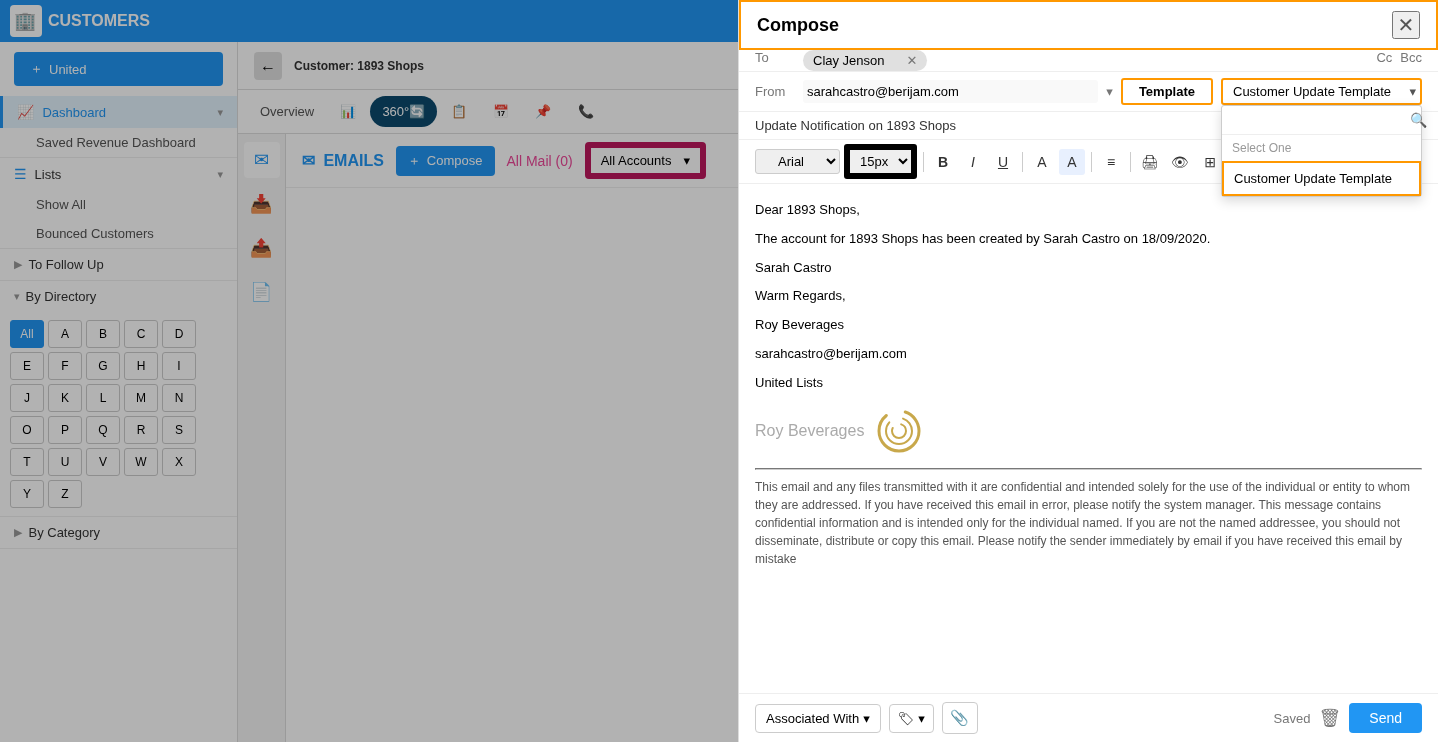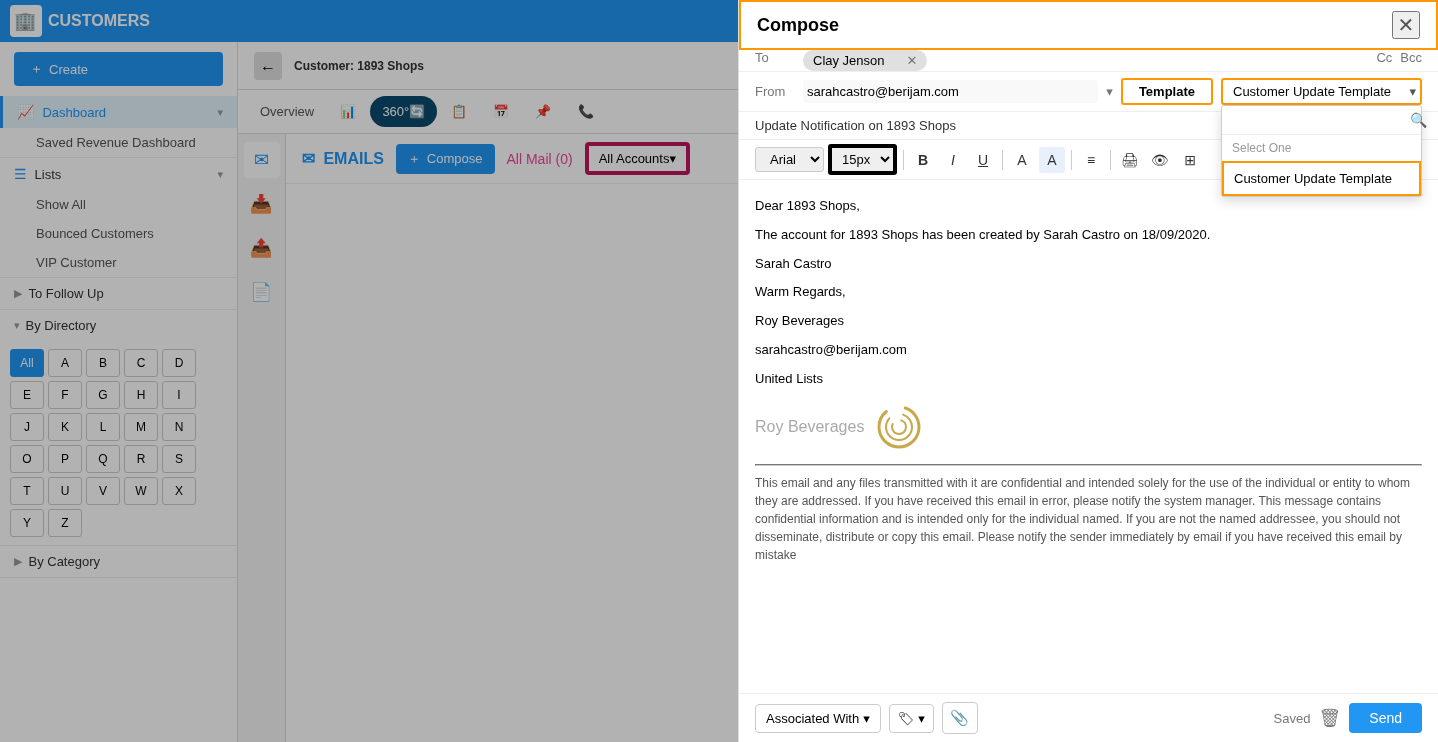--- a/index.html
+++ b/index.html
@@ -125,23 +125,23 @@
       display: flex; align-items: center; padding: 8px 16px; border-bottom: 1px solid #eee; gap: 12px;
     }
     .email-section-title { font-size: 16px; font-weight: bold; color: #2196f3; display: flex; align-items: center; gap: 8px; }
     .compose-btn {
       display: flex; align-items: center; gap: 6px;
       background: #2196f3; color: white; border: none; border-radius: 4px;
       padding: 6px 12px; cursor: pointer; font-size: 13px;
     }
     .all-mail-count { font-size: 14px; color: #ec4899; font-weight: 500; }
     .all-accounts-btn {
-      border: 4px solid #be185d; background: white; border-radius: 4px;
+      border: 6px solid #be185d; background: white; border-radius: 4px;
       padding: 5px 10px; cursor: pointer; font-size: 13px;
-      display: flex; align-items: center; gap: 0;
+      display: flex; align-items: center; gap: 12px;
     }
 
     
     .compose-overlay {
       position: fixed; top: 0; left: 0; right: 0; bottom: 0;
       background: rgba(0,0,0,0.3); z-index: 100;
       display: flex; align-items: flex-start; justify-content: flex-end;
     }
     .compose-modal {
       background: white; width: 700px; height: 742px;
@@ -195,22 +195,22 @@
     }
     .compose-subject-row {
       padding: 6px 16px; border-bottom: 1px solid #eee;
       font-size: 13px; color: #333;
     }
     
     .compose-toolbar {
       display: flex; align-items: center; padding: 4px 16px;
       border-bottom: 1px solid #eee; gap: 4px; flex-wrap: wrap;
     }
-    .toolbar-font { font-size: 13px; padding: 3px 10px; border: 1px solid #ccc; border-radius: 3px; }
-    .toolbar-size { font-size: 13px; padding: 3px 6px; border: 4px solid #000000; border-radius: 3px; }
+    .toolbar-font { font-size: 13px; padding: 3px 18px; border: 1px solid #ccc; border-radius: 3px; }
+    .toolbar-size { font-size: 13px; padding: 3px 6px; border: 6px solid #000000; border-radius: 3px; }
     .toolbar-btn {
       width: 26px; height: 26px; display: flex; align-items: center; justify-content: center;
       cursor: pointer; border-radius: 3px; border: none; background: transparent;
       font-size: 14px; color: #333;
     }
     .toolbar-sep { width: 1px; height: 20px; background: #ccc; margin: 0 2px; }
     
     .compose-body {
       flex: 1; padding: 16px; overflow-y: auto; font-size: 13px; line-height: 1.6;
     }
@@ -284,21 +284,21 @@
     <button class="search-dropdown">▾</button>
     <button class="search-btn">🔍</button>
   </div>
 </div>
 
 <div class="main-layout">
 
   <div class="sidebar">
     <button class="sidebar-create-btn">
       <span>＋</span>
-      <span>Create</span>
+      <span>United</span>
     </button>
 
     <div class="sidebar-section">
       <div class="sidebar-item active">
         <span class="sidebar-item-icon">📈</span>
         <span class="sidebar-item-label">Dashboard</span>
         <span class="sidebar-item-arrow">▾</span>
       </div>
       <div class="sidebar-sub-item">
         <span>Saved Revenue Dashboard</span>
@@ -309,23 +309,20 @@
       <div class="sidebar-item">
         <span class="sidebar-item-icon">☰</span>
         <span class="sidebar-item-label">Lists</span>
         <span class="sidebar-item-arrow">▾</span>
       </div>
       <div class="sidebar-sub-item">
         <span>Show All</span>
       </div>
       <div class="sidebar-sub-item">
         <span>Bounced Customers</span>
-      </div>
-      <div class="sidebar-sub-item">
-        <span>VIP Customer</span>
       </div>
     </div>
 
     <div class="sidebar-section">
       <div class="sidebar-section-header">
         <span class="arrow">▶</span>
         <span>To Follow Up</span>
       </div>
     </div>
 

